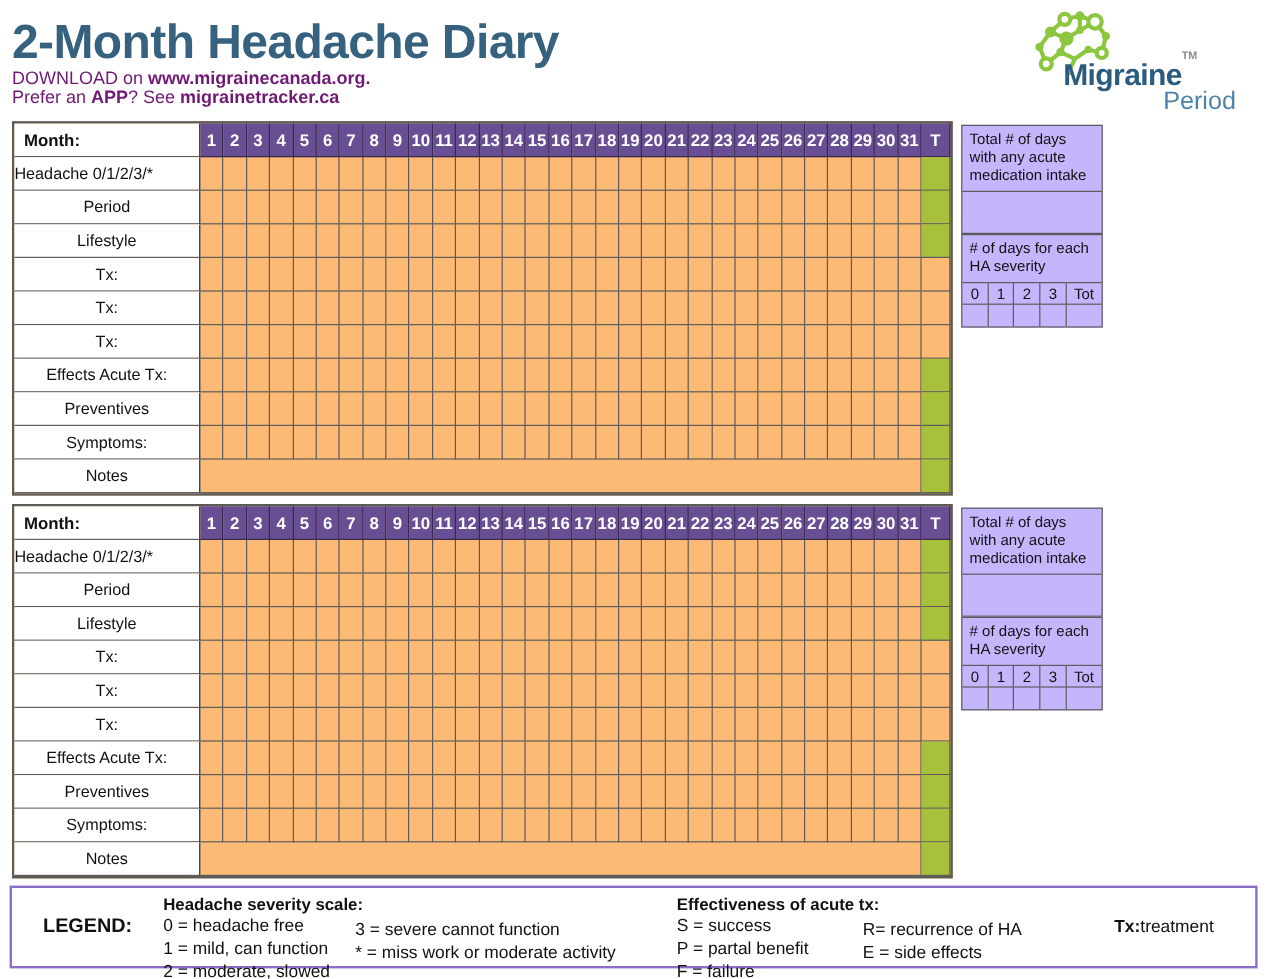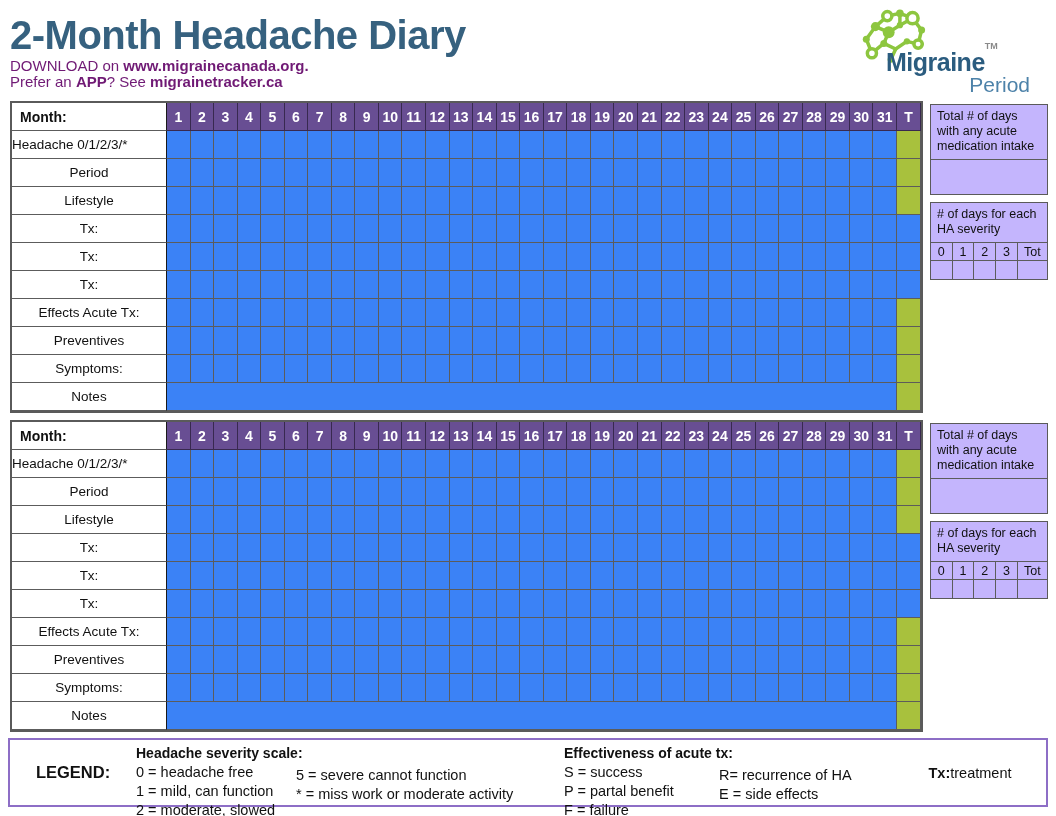--- a/index.html
+++ b/index.html
@@ -23,37 +23,37 @@
 
   
   .section { display: flex; margin-left: 10px; gap: 7px; }
   .section.first { margin-top: 6px; }
   .section + .section { margin-top: 7px; }
 
   .diary-table {
     display: grid;
     grid-template-columns: 155px repeat(31, 1fr) 24px;
     grid-auto-rows: 28px;
-    width: 913px;
+    width: 784px;
     border: 2px solid #5a5a5a;
-    background: #3b82f6;
+    background: #fdba74;
     flex: 0 0 auto;
   }
   .cell { border-right: 1px solid #5c5c5c; border-bottom: 1px solid #5c5c5c; display: flex; align-items: center; justify-content: center; font-size: 13.5px; color: #111; overflow: hidden; }
   .label-cell { justify-content: center; border-right: 1.5px solid #1a1a1a; background: #fff; }
   .label-cell.left { justify-content: flex-start; padding-left: 0; }
   .month-cell { justify-content: flex-start; padding-left: 8px; font-weight: bold; font-size: 14px; }
   .day-header { background: #684e93; color: #fff; font-weight: bold; font-size: 14px; border-right: 1px solid #38294f; border-bottom: 1px solid #38294f; }
   .merged-cell { grid-column: span 31; }
   .total-cell.green { background: #a8c13d; }
 
   
   .side-col { width: 120px; flex: 0 0 auto; padding-top: 3px; }
   .side-box { border: 1.5px solid #5a5a5a; background: #c4b5fd; width: 118px; }
-  .side-box + .side-box { margin-top: 7px; }
+  .side-box + .side-box { }
   .side-box-label { font-size: 12.5px; line-height: 1.2; padding: 4px 5px 5px 6px; border-bottom: 1px solid #5c5c5c; color: #111; }
   .side-box-empty { height: 34px; }
   .sev-grid { display: grid; grid-template-columns: 1fr 1fr 1fr 1fr 1.35fr; grid-auto-rows: 18px; }
   .sev-h, .sev-c { border-right: 1px solid #5c5c5c; border-bottom: 1px solid #5c5c5c; display: flex; align-items: center; justify-content: center; font-size: 12.5px; color: #111; }
   .sev-h:nth-child(5n), .sev-c:nth-child(5n) { border-right: none; }
   .sev-c { border-bottom: none; }
 
   
   .legend { margin: 6px 8px 0 8px; border: 2px solid #8d6ec6; height: 69px; display: flex; align-items: stretch; padding: 5px 0 5px 0; background: #fff; }
   .legend-title { width: 126px; display: flex; align-items: center; justify-content: center; font-weight: bold; font-size: 16.5px; color: #111; }
@@ -834,21 +834,21 @@
     <div class="legend-title">LEGEND:</div>
     <div class="legend-group sev">
       <div class="legend-heading">Headache severity scale:</div>
       <div class="legend-cols">
         <div class="legend-col c1">
           <div class="legend-item">0 = headache free</div>
           <div class="legend-item">1 = mild, can function</div>
           <div class="legend-item">2 = moderate, slowed</div>
         </div>
         <div class="legend-col c2">
-          <div class="legend-item">5 = severe cannot function</div>
+          <div class="legend-item">3 = severe cannot function</div>
           <div class="legend-item">* = miss work or moderate activity</div>
         </div>
       </div>
     </div>
     <div class="legend-group eff">
       <div class="legend-heading">Effectiveness of acute tx:</div>
       <div class="legend-cols">
         <div class="legend-col c1">
           <div class="legend-item">S = success</div>
           <div class="legend-item">P = partal benefit</div>

